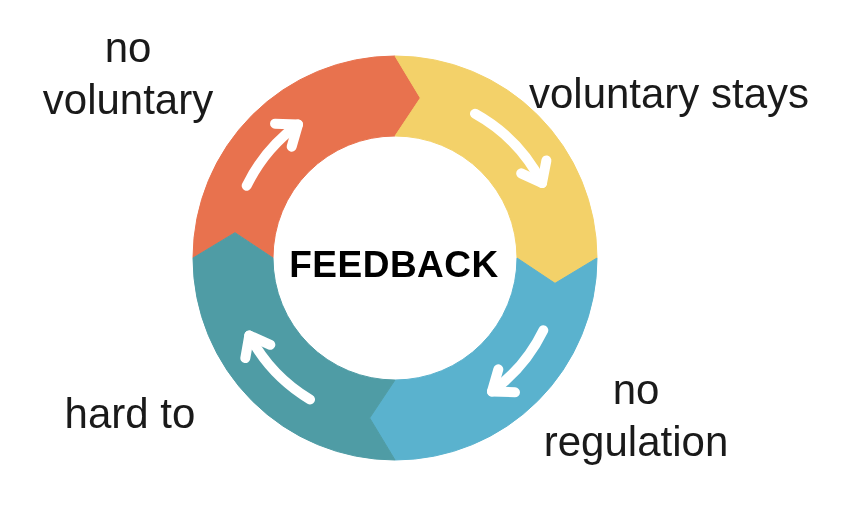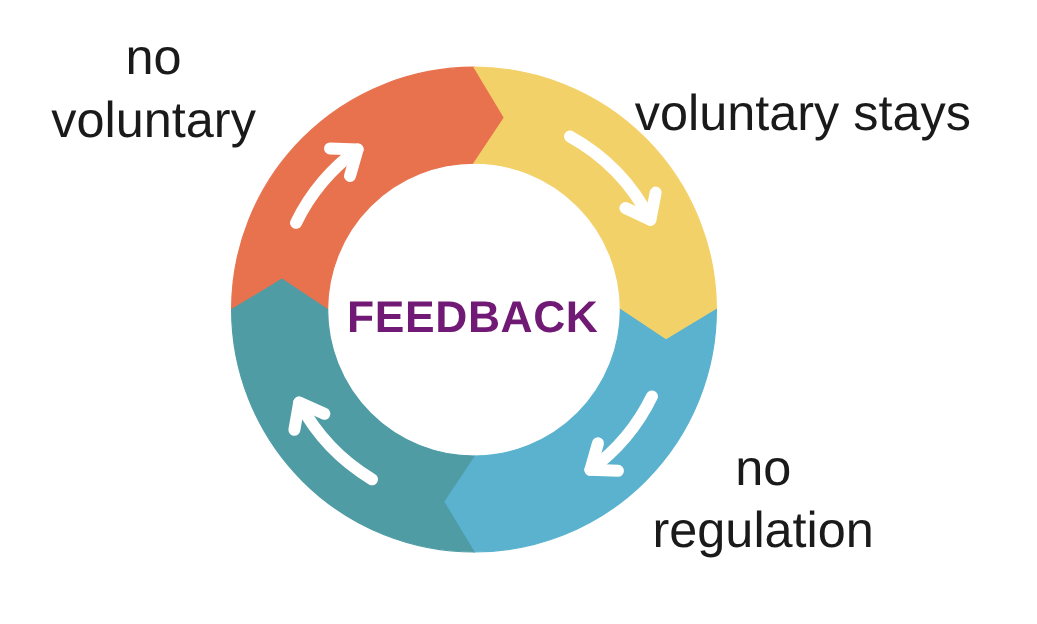--- a/index.html
+++ b/index.html
@@ -23,21 +23,21 @@
   }
   .seg-label span { display: block; }
   .center-label {
     position: absolute;
     transform: translate(-50%, -50%);
     text-align: center;
     font-weight: bold;
     font-size: 37px;
     line-height: 46px;
     letter-spacing: 0.5px;
-    color: #701a75;
+    color: #000000;
     white-space: nowrap;
   }
   .center-label span { display: block; }
   .pos-top-left     { left: 128px; top: 74px;  }
   .pos-top-right    { left: 669px; top: 94px;  }
   .pos-bottom-right { left: 636px; top: 416px; }
   .pos-bottom-left  { left: 130px; top: 414px; }
 </style>
 </head>
 <body>
@@ -67,19 +67,20 @@
   <div class="seg-label pos-top-right">
     <span>voluntary stays</span>
   </div>
 
   <div class="seg-label pos-bottom-right">
     <span>no</span>
     <span>regulation</span>
   </div>
 
   <div class="seg-label pos-bottom-left">
+    <span>hard to</span>
   </div>
 
   <div class="center-label" style="left:394px; top:265px;">
     <span>FEEDBACK</span>
   </div>
 
 </div>
 
 </body></html>

